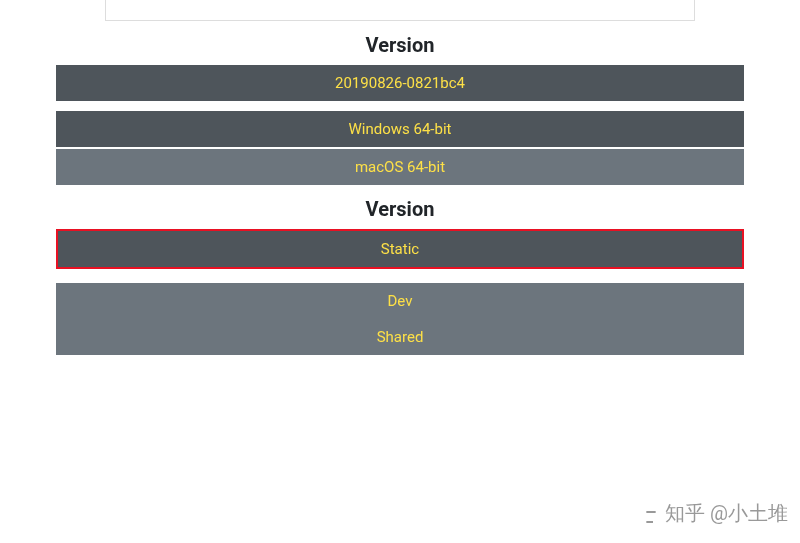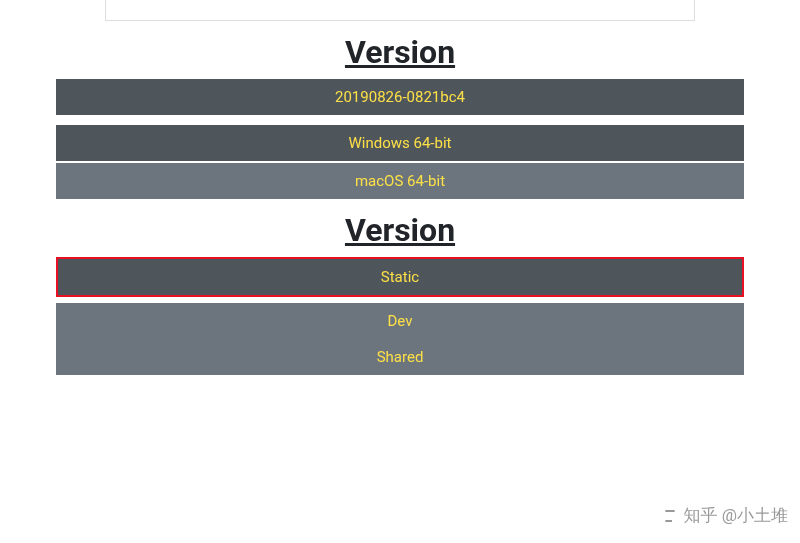--- a/index.html
+++ b/index.html
@@ -21,26 +21,25 @@
     .top-box {
       width: 590px;
       height: 21px;
       margin: 0 auto;
       border: 1px solid #ddd;
       border-top: none;
       background: #fff;
     }
     .section-title {
       text-align: center;
-      font-size: 32px;
+      font-size: 20px;
       font-weight: bold;
       color: #212529;
       margin-top: 12px;
       margin-bottom: 8px;
-      text-decoration: underline;
     }
     .option-button {
       display: block;
       width: 100%;
       background: #6c757d;
       color: #fde047;
       border: none;
       padding: 9px 0;
       font-size: 15px;
       text-align: center;
@@ -53,21 +52,21 @@
     }
     .option-button.last {
       margin-bottom: 0;
     }
     .section-group {
       margin-bottom: 10px;
     }
     .highlight-box {
       border: 2px solid #e81123;
       padding: 0;
-      margin-bottom: 6px;
+      margin-bottom: 14px;
     }
     .highlight-box .option-button {
       margin-bottom: 0;
     }
     .download-button {
       display: block;
       width: 100%;
       background: #007bff;
       color: #ffffff;
       border: none;
@@ -76,21 +75,21 @@
       text-align: center;
       cursor: pointer;
       font-family: inherit;
       margin-top: 18px;
     }
     .watermark {
       position: absolute;
       bottom: 16px;
       right: 12px;
       color: #888;
-      font-size: 17px;
+      font-size: 20px;
       display: flex;
       align-items: center;
       gap: 6px;
       opacity: 0.85;
     }
     .watermark-icon {
       width: 16px;
       height: 16px;
       display: inline-block;
     }

